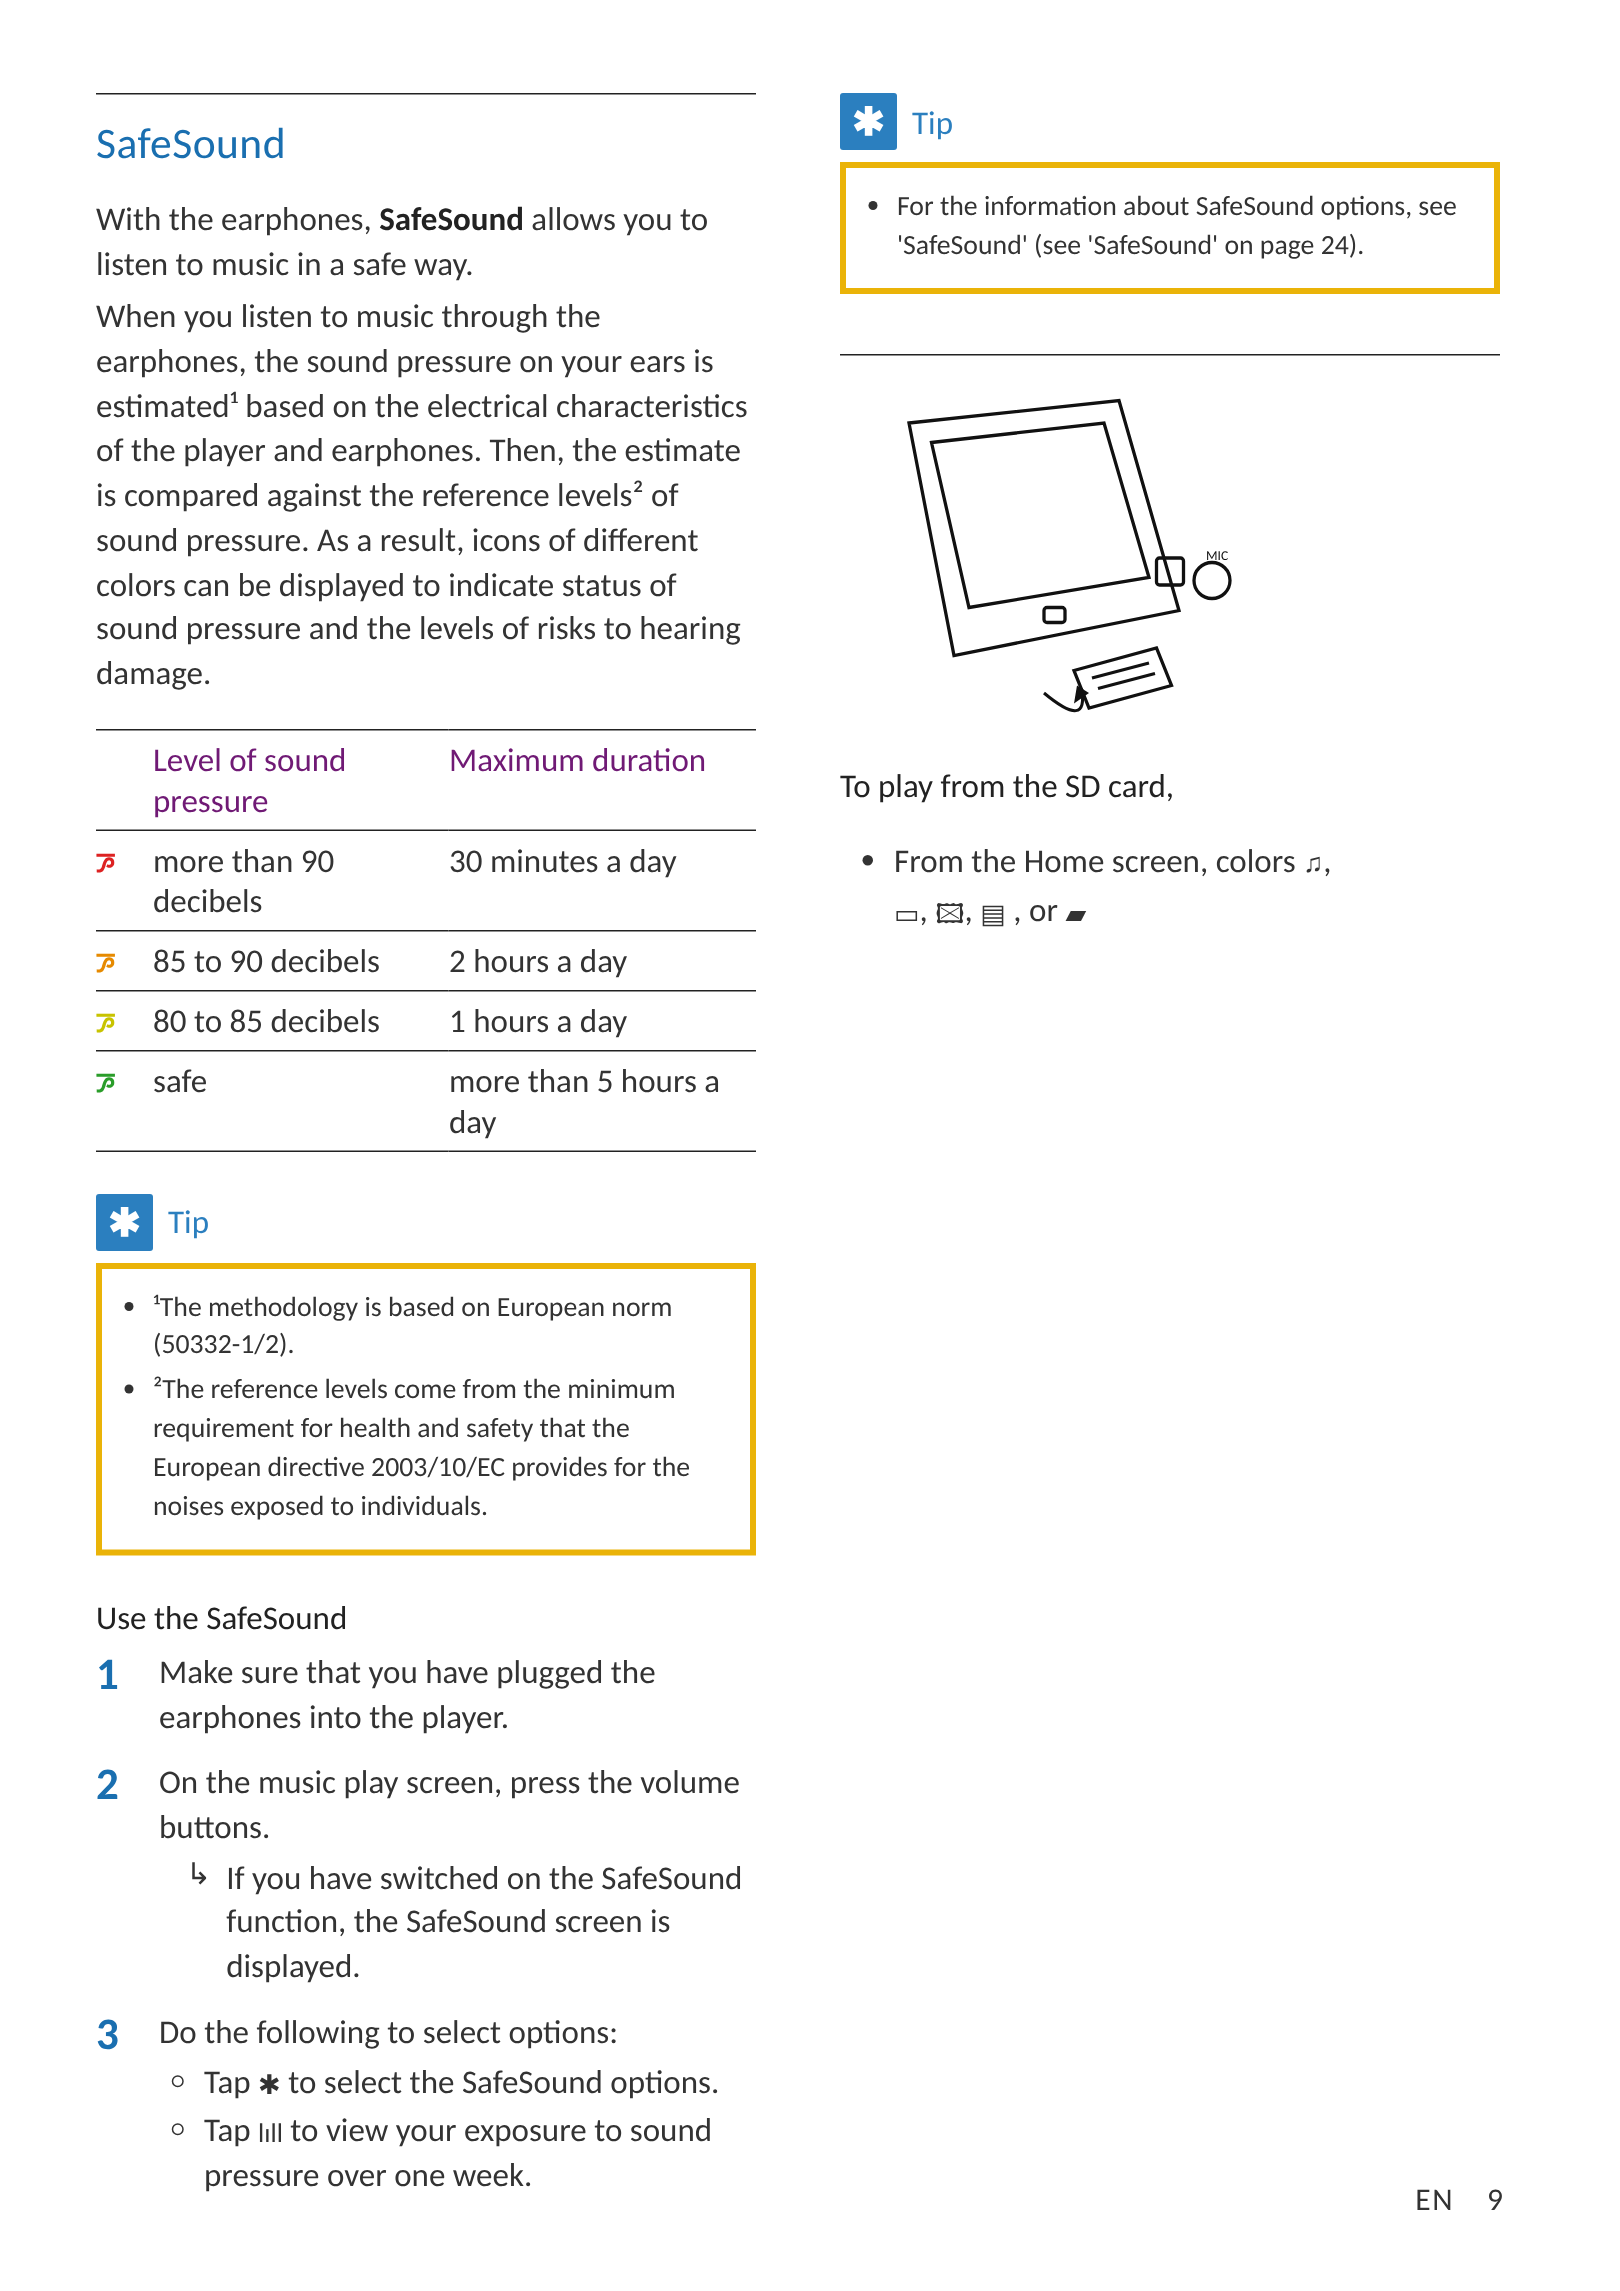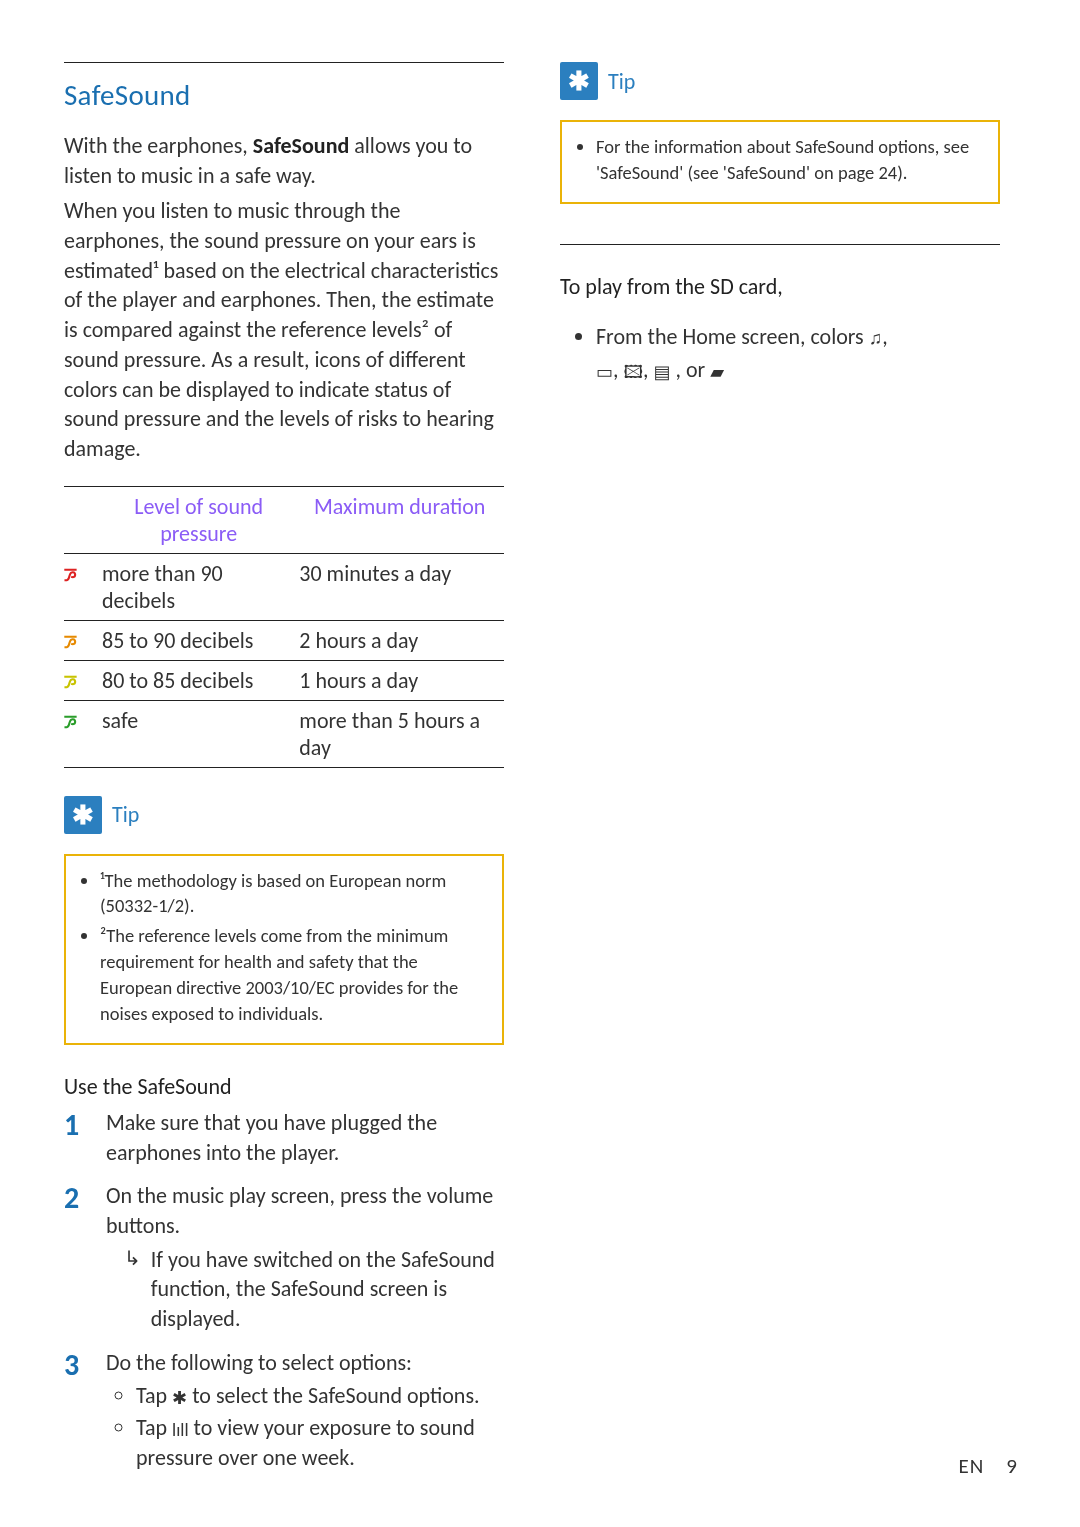--- a/index.html
+++ b/index.html
@@ -58,22 +58,21 @@
     margin-top: 22px;
   }
   table.data td, table.data th {
     text-align: left;
     vertical-align: top;
     padding: 6px 4px 6px 0;
     font-weight: 300;
   }
   table.data thead th {
     font-weight: 400;
-    color: #8b5cf6;
-    text-align: center;
+    color: #701a75;
   }
   table.data .iconcell { width: 34px; }
   table.data tr.hdr { border-top: 1.2px solid #222; border-bottom: 1.2px solid #222; }
   table.data tbody tr { border-bottom: 1.2px solid #222; }
   .ear-icon {
     display:inline-block;
     font-size: 18px;
     font-weight: 700;
     line-height: 1;
   }
@@ -97,23 +96,23 @@
     font-size: 26px;
     font-weight: 700;
     border-radius: 2px;
   }
   .tip-badge .label {
     font-size: 22px;
     color: #2b7fbf;
     font-weight: 400;
   }
   .tip-box {
-    border: 2px solid #eab308;
+    border: 4px solid #eab308;
     padding: 12px 14px;
-    margin-top: 20px;
+    margin-top: 8px;
     font-size: 18.5px;
     line-height: 1.4;
     color: #333;
   }
   .tip-box ul { margin:0; padding-left: 20px; }
   .tip-box li { margin-bottom: 4px; }
 
   
   h3.sub {
     font-weight: 400;
@@ -162,21 +161,21 @@
   }
 
   
   .device-illus {
     margin: 20px 0 8px 6px;
   }
 
   
   .pfoot {
     position: absolute;
-    right: 63px;
+    right: 78px;
     bottom: 48px;
     font-size: 21px;
     color:#333;
     display:flex;
     gap:22px;
   }
   .pfoot .en { letter-spacing: 1px; }
 </style>
 </head>
 <body>
@@ -281,20 +280,44 @@
       <div class="tip-box">
         <ul>
           <li>For the information about SafeSound options, see 'SafeSound' (see 'SafeSound' on page 24).</li>
         </ul>
       </div>
 
       <div style="height:40px"></div>
       <div class="rule"></div>
 
 
+      <div class="device-illus">
+        <svg width="300" height="220" viewBox="0 0 300 220">
+
+          <g fill="none" stroke="#111" stroke-width="2.2">
+
+            <polygon points="40,25 180,10 220,150 70,180"></polygon>
+
+            <polygon points="55,38 170,25 200,128 80,148"></polygon>
+
+            <rect x="130" y="148" width="14" height="10" rx="2"></rect>
+
+            <rect x="205" y="115" width="18" height="18" rx="2"></rect>
+            <circle cx="242" cy="130" r="12"></circle>
+            <text x="238" y="116" font-size="9" fill="#111" stroke="none">MIC</text>
+
+            <polygon points="150,190 205,175 215,200 160,215"></polygon>
+            <line x1="162" y1="195" x2="200" y2="185"></line>
+            <line x1="166" y1="202" x2="204" y2="192"></line>
+
+            <path d="M130 205 Q 160 230 155 202" stroke-width="2"></path>
+            <polygon points="152,200 160,205 150,212" fill="#111" stroke="none"></polygon>
+          </g>
+        </svg>
+      </div>
 
       <h3 class="sub">To play from the SD card,</h3>
 
       <ul class="sub-bullets" style="padding-left:36px;list-style:disc;font-size:22px;line-height:1.35;color:#333">
         <li>
           <span>From the Home screen, colors </span><span class="iconinline bold">♫</span><span>,</span>
           <div style="margin-top:4px">
             <span class="iconinline">▭</span>,
             <span class="iconinline">🖾</span>,
             <span class="iconinline">▤</span>

